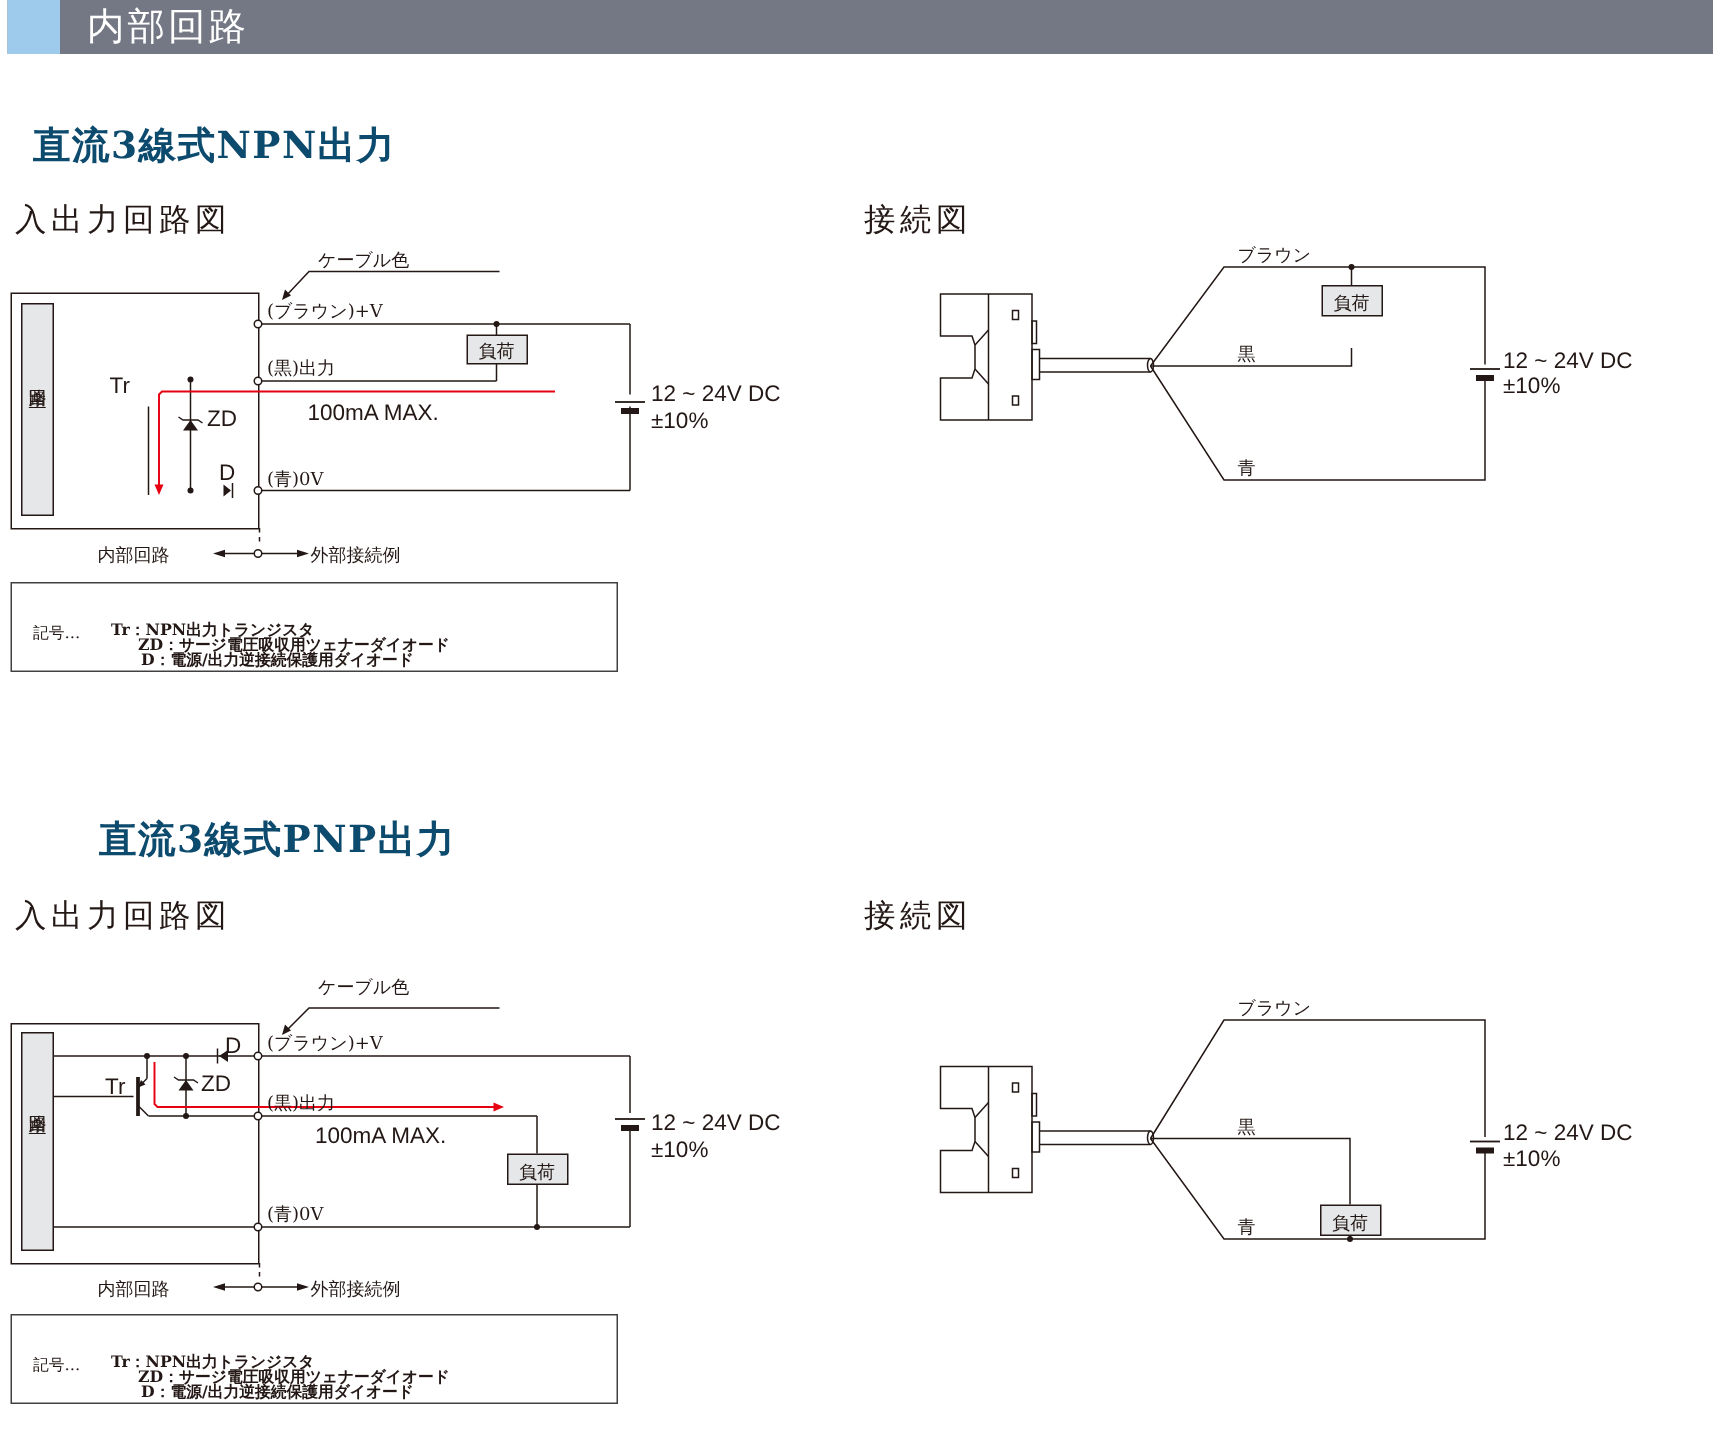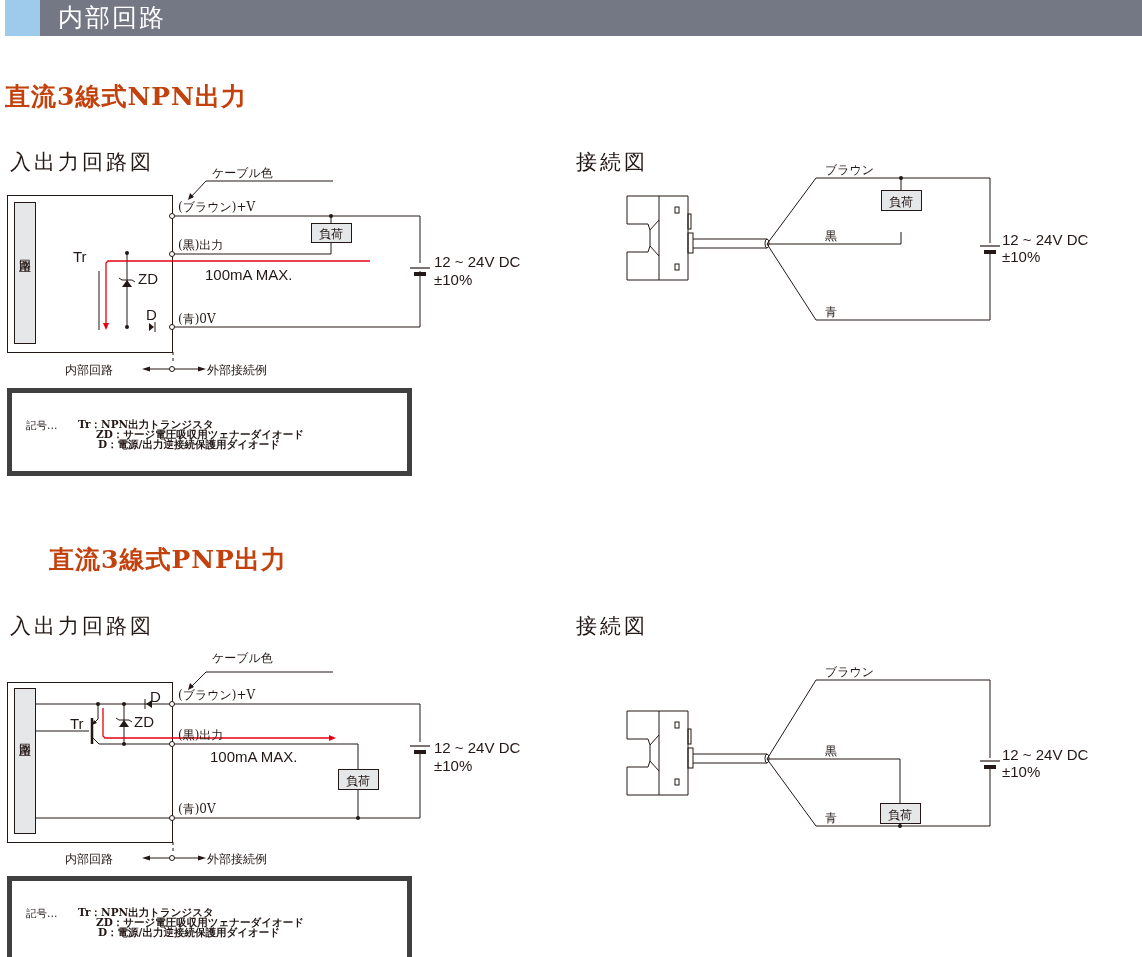--- a/index.html
+++ b/index.html
@@ -2,27 +2,27 @@
 <html><head>
 <meta charset="utf-8">
 <style>
   html, body { margin:0; padding:0; background:#ffffff; }
   body { width:1142px; height:957px; position:relative; overflow:hidden;
          font-family:"DejaVu Serif", serif; color:#231815; }
   .header-bar { position:absolute; left:5px; top:0; width:1137px; height:36px; background:#737884; }
   .header-accent { position:absolute; left:5px; top:0; width:35px; height:36px; background:#9ecbeb; }
   .header-title { position:absolute; left:58px; top:2px; font-size:25px; color:#ffffff;
                   font-family:"DejaVu Serif", serif; letter-spacing:2px; line-height:32px; }
-  .section-title { position:absolute; left:5px; font-size:25px; color:#c2410c;
+  .section-title { position:absolute; left:22px; font-size:25px; color:#0c4a6e;
                    font-family:"DejaVu Serif", serif; font-weight:bold; letter-spacing:1px; }
-  .sub-title { position:absolute; font-size:21px; color:#231815; font-family:"DejaVu Serif", serif; letter-spacing:3px;margin-top:16px; }
+  .sub-title { position:absolute; font-size:21px; color:#231815; font-family:"DejaVu Serif", serif; letter-spacing:3px; }
   svg.diagram { position:absolute; overflow:visible; }
   svg text { font-family:"DejaVu Serif", serif; fill:#231815; }
   svg text.sans { font-family:"Liberation Sans", sans-serif; }
-  .legend-box { position:absolute; left:7px; width:405px; height:88px; border:5px solid #404040; box-sizing:border-box;
+  .legend-box { position:absolute; left:7px; width:405px; height:60px; border:1px solid #404040; box-sizing:border-box;
                 font-family:"DejaVu Serif", serif; font-size:10.5px; color:#231815; }
   .legend-key { position:absolute; left:14px; top:17px; }
   .legend-line { position:absolute; white-space:nowrap; line-height:11px;font-weight:bold; }
 </style>
 </head>
 <body>
 
 <div class="header-bar"></div>
 <div class="header-accent"></div>
 <div class="header-title">内部回路</div>

